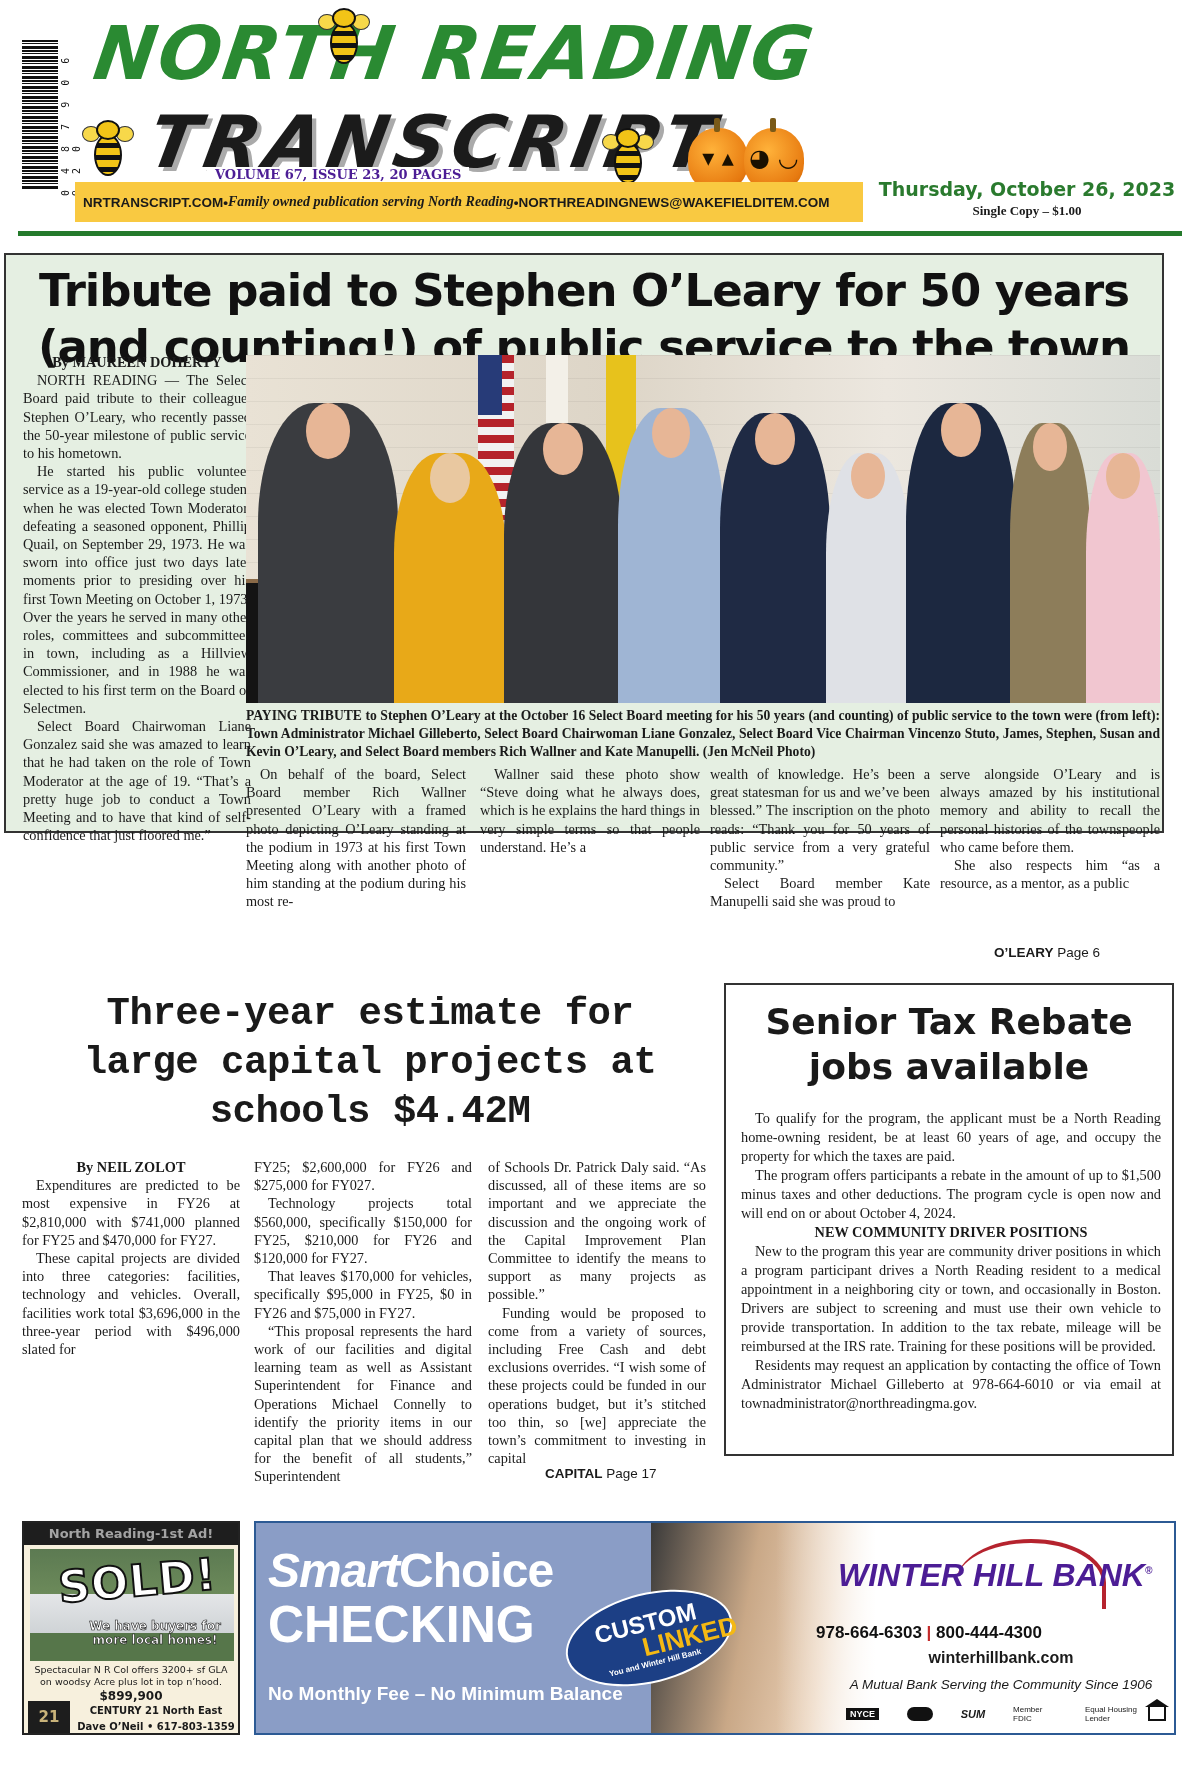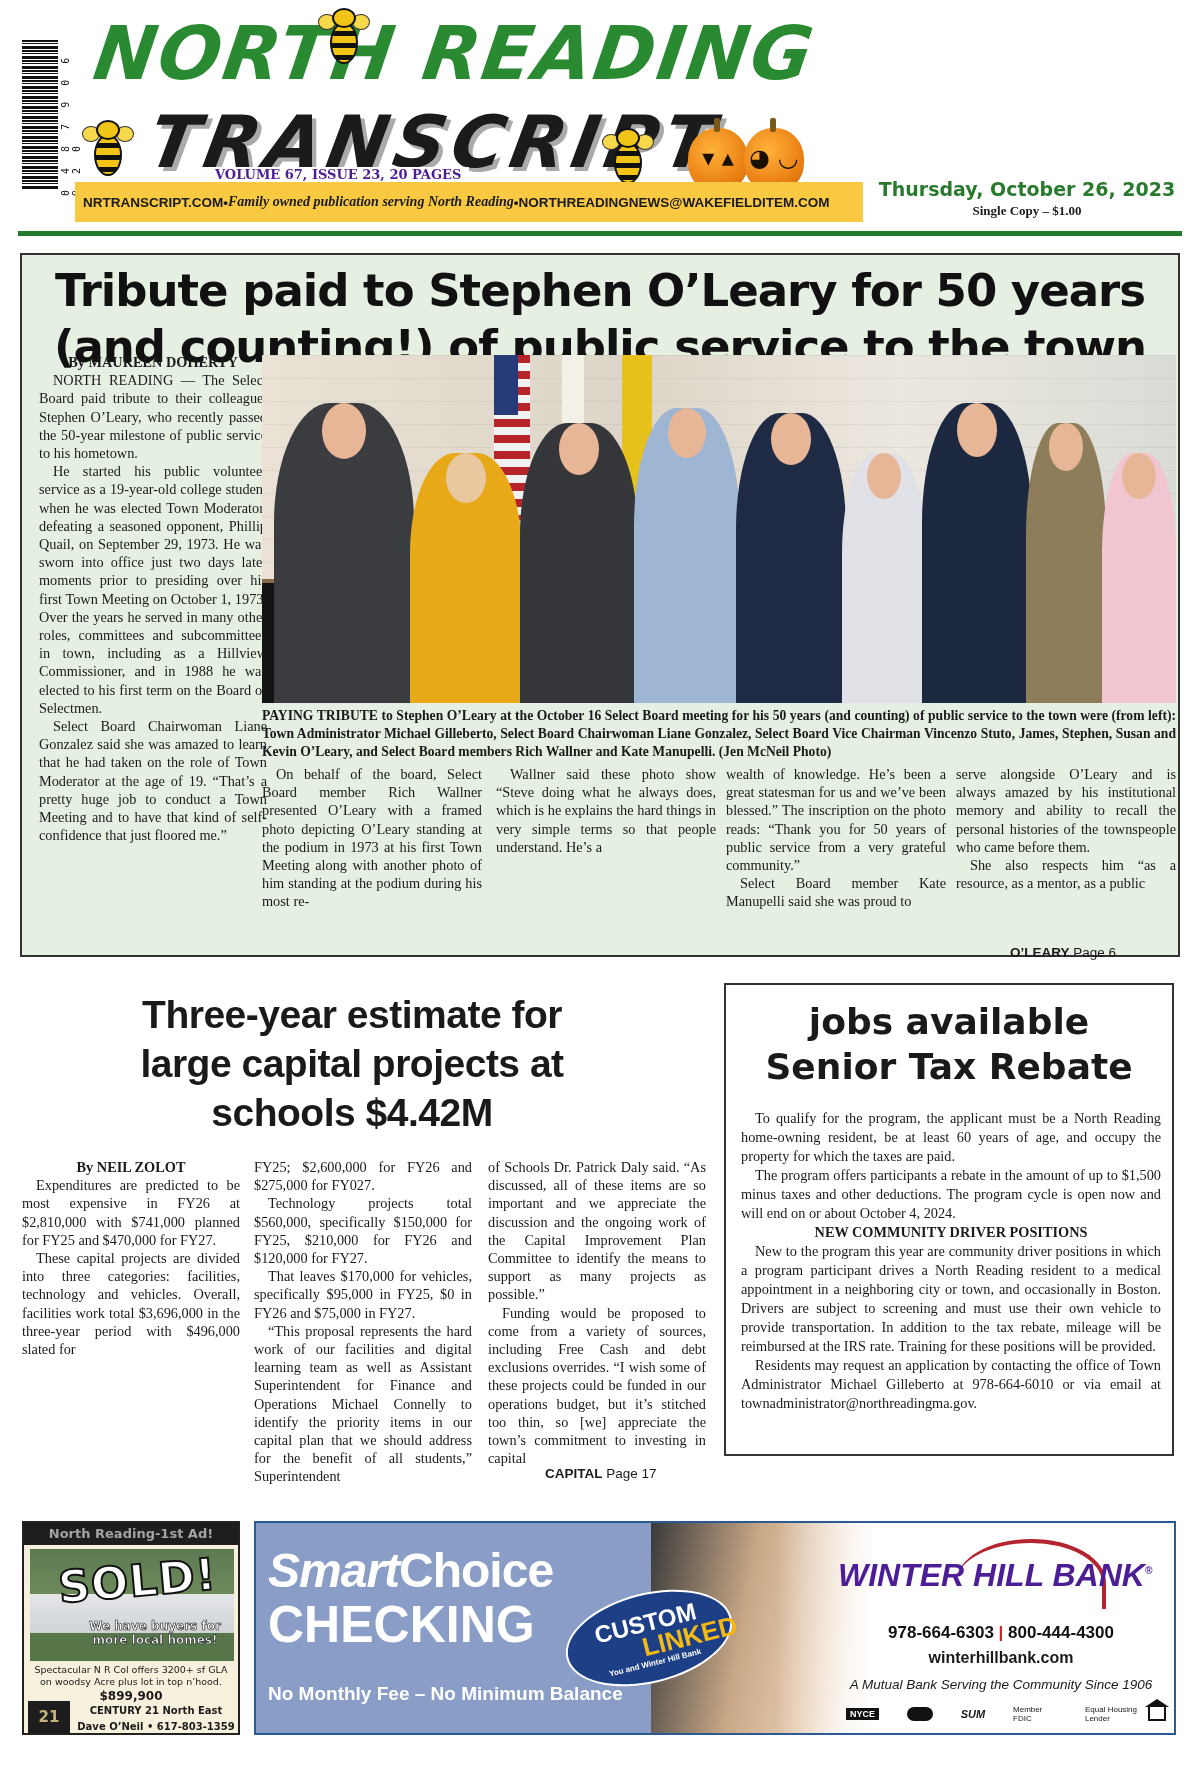--- a/index.html
+++ b/index.html
@@ -30,21 +30,21 @@
   .pumpkin { position: absolute; top: 128px; width: 60px; height: 64px; border-radius: 48% 48% 45% 45%;
     background: radial-gradient(circle at 40% 35%, #ffb23a, #e77a10 70%, #b85a05); }
   .pumpkin .stem { position: absolute; left: 26px; top: -10px; width: 6px; height: 14px; background: #7a5a18; border-radius: 2px; }
   .pumpkin .face { position: absolute; left: 0; top: 16px; width: 100%; text-align: center; font-size: 24px; color: #1a1000; font-family: "DejaVu Sans", sans-serif; }
   .dateline { position: absolute; left: 862px; top: 178px; width: 330px; text-align: center; font-family: "DejaVu Sans", sans-serif;
     font-weight: bold; font-size: 19px; color: #2a7a2e; }
   .price { position: absolute; left: 862px; top: 203px; width: 330px; text-align: center; font-family: "Liberation Serif", serif; font-weight: bold; font-size: 13px; }
   .green-rule { position: absolute; left: 18px; top: 231px; width: 1164px; height: 5px; background: #247a2c; }
 
   
-  .lead { position: absolute; left: 20px; top: 253px; width: 1160px; height: 704px; background: #e5efe2; border: 2px solid #333; }
+  .lead { position: absolute; left: 4px; top: 253px; width: 1160px; height: 580px; background: #e5efe2; border: 2px solid #333; }
   .lead-headline { position: absolute; left: 0; top: 8px; width: 100%; text-align: center; font-family: "DejaVu Sans", sans-serif;
     font-weight: bold; font-size: 45px; line-height: 56px; letter-spacing: -1px; color: #111; }
   .col { position: absolute; font-family: "Liberation Serif", serif; font-size: 14.3px; line-height: 18.2px; text-align: justify; hyphens: auto; }
   .col p { text-indent: 14px; }
   .byline { font-weight: bold; text-align: center; text-indent: 0 !important; }
   .lead-c1 { left: 17px; top: 98px; width: 228px; }
   .photo { position: absolute; left: 240px; top: 100px; width: 914px; height: 348px; overflow: hidden;
     background: linear-gradient(90deg, #e9e2d5 0%, #ddd5c7 40%, #ece7df 70%, #d9dcd6 100%); }
   .photo .wall { position: absolute; left: 0; top: 0; width: 100%; height: 230px;
     background-image: repeating-linear-gradient(0deg, transparent 0 22px, rgba(0,0,0,0.05) 22px 23px); }
@@ -60,21 +60,21 @@
   .caption { position: absolute; left: 240px; top: 452px; width: 914px; font-family: "Liberation Serif", serif; font-weight: bold;
     font-size: 13.6px; line-height: 18px; text-align: justify; }
   .lead-c2 { left: 240px; top: 510px; width: 220px; }
   .lead-c3 { left: 474px; top: 510px; width: 220px; }
   .lead-c4 { left: 704px; top: 510px; width: 220px; }
   .lead-c5 { left: 934px; top: 510px; width: 220px; }
   .jump { position: absolute; font-family: "Liberation Sans", sans-serif; font-size: 13.5px; }
   .jump b { font-weight: bold; }
 
   
-  .cap-headline { position: absolute; left: 12px; top: 990px; width: 680px; text-align: center; font-family: Liberation Sans, sans-serif;
+  .cap-headline { position: absolute; left: 30px; top: 990px; width: 680px; text-align: center; font-family: Liberation Mono, monospace;
     font-weight: bold; font-size: 39px; line-height: 49px; letter-spacing: -0.5px; }
   .cap-c1 { left: 22px; top: 1158px; width: 218px; }
   .cap-c2 { left: 254px; top: 1158px; width: 218px; }
   .cap-c3 { left: 488px; top: 1158px; width: 218px; }
 
   
   .tax { position: absolute; left: 724px; top: 983px; width: 450px; height: 473px; border: 2px solid #333; background: #fff; }
   .tax-headline { position: absolute; left: 0; top: 14px; width: 100%; text-align: center; font-family: "DejaVu Sans", sans-serif;
     font-weight: bold; font-size: 36px; line-height: 45px; }
   .tax-body { left: 15px; top: 124px; width: 420px; font-size: 14.3px; line-height: 19px; }
@@ -102,21 +102,21 @@
   .smart i { font-style: italic; }
   .checking { position: absolute; left: 12px; top: 72px; font-family: "Liberation Sans", sans-serif; font-weight: bold; font-size: 50px; color: #fff; transform: scaleY(1.05); }
   .nofee { position: absolute; left: 12px; top: 160px; font-family: "Liberation Sans", sans-serif; font-weight: bold; font-size: 19px; color: #fff; }
   .custom-badge { position: absolute; left: 308px; top: 70px; width: 170px; height: 90px; border-radius: 50%; background: #1c3f85; border: 2px solid #fff;
     transform: rotate(-14deg); text-align: center; }
   .custom-badge .t1 { position: absolute; left: 0; top: 14px; width: 100%; font-family: "Liberation Sans", sans-serif; font-weight: bold; font-size: 24px; color: #fff; }
   .custom-badge .t2 { position: absolute; left: 40px; top: 36px; width: 100%; font-family: "Liberation Sans", sans-serif; font-weight: bold; font-size: 26px; color: #f5b913; }
   .custom-badge .t3 { position: absolute; left: 0; top: 64px; width: 100%; font-family: "Liberation Sans", sans-serif; font-weight: bold; font-size: 8px; color: #fff; }
   .wh-logo { position: absolute; left: 582px; top: 34px; font-family: "Liberation Sans", sans-serif; font-style: italic; font-weight: bold; font-size: 32px; color: #4c1d95; letter-spacing: 0px; }
   .wh-arc { position: absolute; left: 700px; top: 16px; width: 150px; height: 70px; border-top: 4px solid #b5232e; border-right: 4px solid #b5232e; border-radius: 80% 80% 0 0 / 100% 100% 0 0; }
-  .wh-phones { position: absolute; left: 560px; top: 100px; width: 370px; text-align: center; font-family: "Liberation Sans", sans-serif; font-weight: bold; font-size: 17px; color: #111; }
+  .wh-phones { position: absolute; left: 560px; top: 100px; width: 370px; text-align: left; font-family: "Liberation Sans", sans-serif; font-weight: bold; font-size: 17px; color: #111; }
   .wh-phones .sep { color: #c32a2a; }
   .wh-url { position: absolute; left: 560px; top: 126px; width: 370px; text-align: center; font-family: "Liberation Sans", sans-serif; font-weight: bold; font-size: 16px; }
   .wh-tag { position: absolute; left: 560px; top: 154px; width: 370px; text-align: center; font-family: "Liberation Sans", sans-serif; font-style: italic; font-size: 13.5px; }
   .wh-logos { position: absolute; left: 590px; top: 182px; width: 320px; display: flex; justify-content: space-between; align-items: center;
     font-family: "Liberation Sans", sans-serif; font-size: 8px; }
   .wh-logos .b { font-weight: bold; font-size: 11px; font-style: italic; }
   .nyce { background: #111; color: #fff; padding: 1px 4px; font-weight: bold; font-size: 9px; }
   .mc { width: 26px; height: 14px; border-radius: 7px; background: #111; }
   .ehl { display: inline-flex; align-items: center; gap: 3px; }
   .house { width: 18px; height: 14px; border: 2px solid #111; border-top: none; position: relative; }
@@ -262,22 +262,22 @@
     <p style="text-indent:0">of Schools Dr. Patrick Daly said. “As discussed, all of these items are so important and we appreciate the discussion and the ongoing work of the Capital Improvement Plan Committee to identify the means to support as many projects as possible.”</p>
     <p>Funding would be proposed to come from a variety of sources, including Free Cash and debt exclusions overrides. “I wish some of these projects could be funded in our operations budget, but it’s stitched too thin, so [we] appreciate the town’s commitment to investing in capital</p>
   </div>
   <div class="jump" style="left:545px; top:1466px;">
     <b>CAPITAL</b><span> Page 17</span>
   </div>
 </article>
 
 <article class="tax">
   <h2 class="tax-headline">
+    <div>Senior Tax Rebate</div>
     <div>jobs available</div>
-    <div>Senior Tax Rebate</div>
   </h2>
   <div class="col tax-body">
     <p>To qualify for the program, the applicant must be a North Reading home-owning resident, be at least 60 years of age, and occupy the property for which the taxes are paid.</p>
     <p>The program offers participants a rebate in the amount of up to $1,500 minus taxes and other deductions. The program cycle is open now and will end on or about October 4, 2024.</p>
     <p class="tax-sub">NEW COMMUNITY DRIVER POSITIONS</p>
     <p>New to the program this year are community driver positions in which a program participant drives a North Reading resident to a medical appointment in a neighboring city or town, and occasionally in Boston. Drivers are subject to screening and must use their own vehicle to provide transportation. In addition to the tax rebate, mileage will be reimbursed at the IRS rate. Training for these positions will be provided.</p>
     <p>Residents may request an application by contacting the office of Town Administrator Michael Gilleberto at 978-664-6010 or via email at townadministrator@northreadingma.gov.</p>
   </div>
 </article>
 

